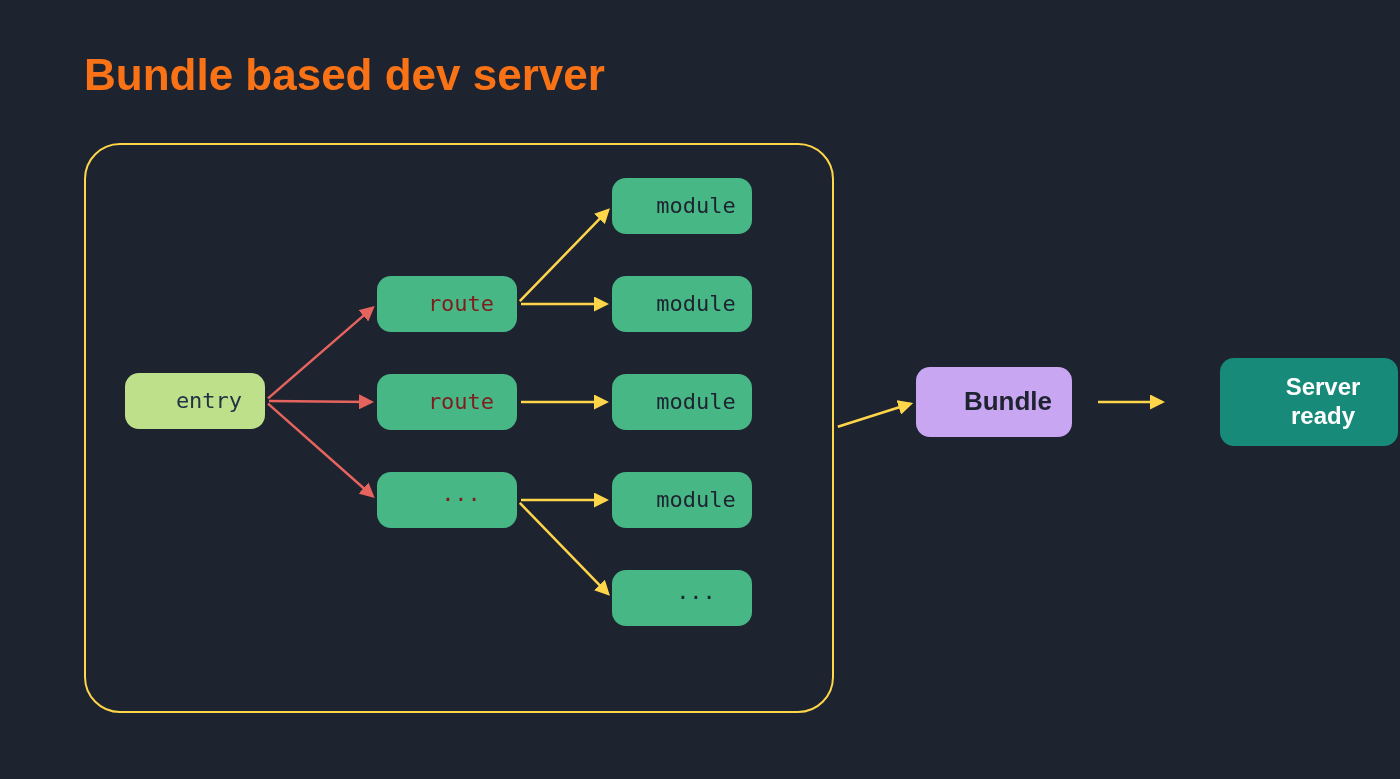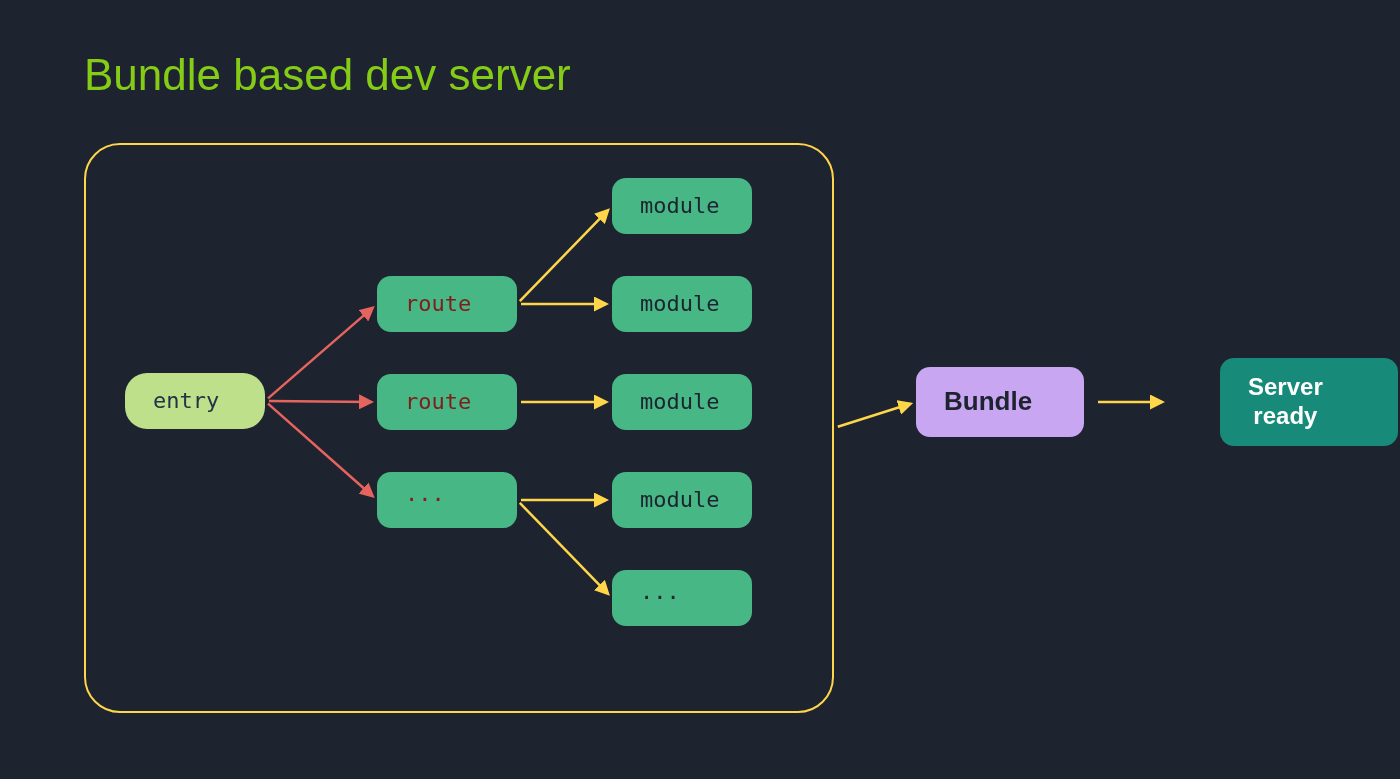--- a/index.html
+++ b/index.html
@@ -9,43 +9,43 @@
     height: 779px;
     background: #1e2330;
     font-family: ui-monospace, "SF Mono", Menlo, Consolas, monospace;
     overflow: hidden;
   }
   .title {
     position: absolute;
     left: 84px;
     top: 50px;
     font-size: 44px;
-    font-weight: 400;
-    color: #84cc16;
+    font-weight: 700;
+    color: #f97316;
     font-family: -apple-system, BlinkMacSystemFont, "Segoe UI", Arial, sans-serif;
   }
   .frame {
     position: absolute;
     border: 2px solid #ffd54a;
     border-radius: 36px;
     box-sizing: border-box;
   }
   .node {
     position: absolute;
     display: flex;
     align-items: center;
-    justify-content: flex-start;
+    justify-content: center;
     border-radius: 14px;
     font-size: 22px;
     box-sizing: border-box;
     text-align: center;
     line-height: 1.2;
     padding-left: 28px;
   }
-  .entry-node    { background: #bfe08b; color: #234; border-radius: 22px; }
+  .entry-node    { background: #bfe08b; color: #234; }
   .route-node    { background: #47b785; color: #7f1d1d; }
   .module-node   { background: #47b785; color: #1e2330; }
   .bundle-node   { background: #c9a6f2; color: #1e2330; font-family: -apple-system, BlinkMacSystemFont, "Segoe UI", Arial, sans-serif; font-weight: 600; font-size: 26px; }
   .server-node   { background: #178a7a; color: #ffffff; font-family: -apple-system, BlinkMacSystemFont, "Segoe UI", Arial, sans-serif; font-weight: 600; font-size: 24px; white-space: pre; }
   svg.arrows {
     position: absolute;
     left: 0;
     top: 0;
     width: 1400px;
     height: 779px;
@@ -79,21 +79,21 @@
   </div>
 <div class="node module-node" id="n-module3" style="left: 612px; top: 374px; width: 140px; height: 56px;">
     <span>module</span>
   </div>
 <div class="node module-node" id="n-module4" style="left: 612px; top: 472px; width: 140px; height: 56px;">
     <span>module</span>
   </div>
 <div class="node module-node" id="n-module5" style="left: 612px; top: 570px; width: 140px; height: 56px;">
     <span>···</span>
   </div>
-<div class="node bundle-node" id="n-bundle" style="left: 916px; top: 367px; width: 168px; height: 70px;">
+<div class="node bundle-node" id="n-bundle" style="left: 916px; top: 367px; width: 156px; height: 70px;">
     <span>Bundle</span>
   </div>
 <div class="node server-node" id="n-server" style="left: 1220px; top: 358px; width: 178px; height: 88px;"><span>Server
 ready</span></div>
 
 <svg class="arrows" id="arrows">
     <defs>
       <marker id="head-arrow_red" viewBox="0 0 10 10" refX="8" refY="5" markerWidth="6" markerHeight="6" orient="auto-start-reverse">
         <path d="M 0 0 L 10 5 L 0 10 z" fill="#e6645e"></path>
       </marker>

